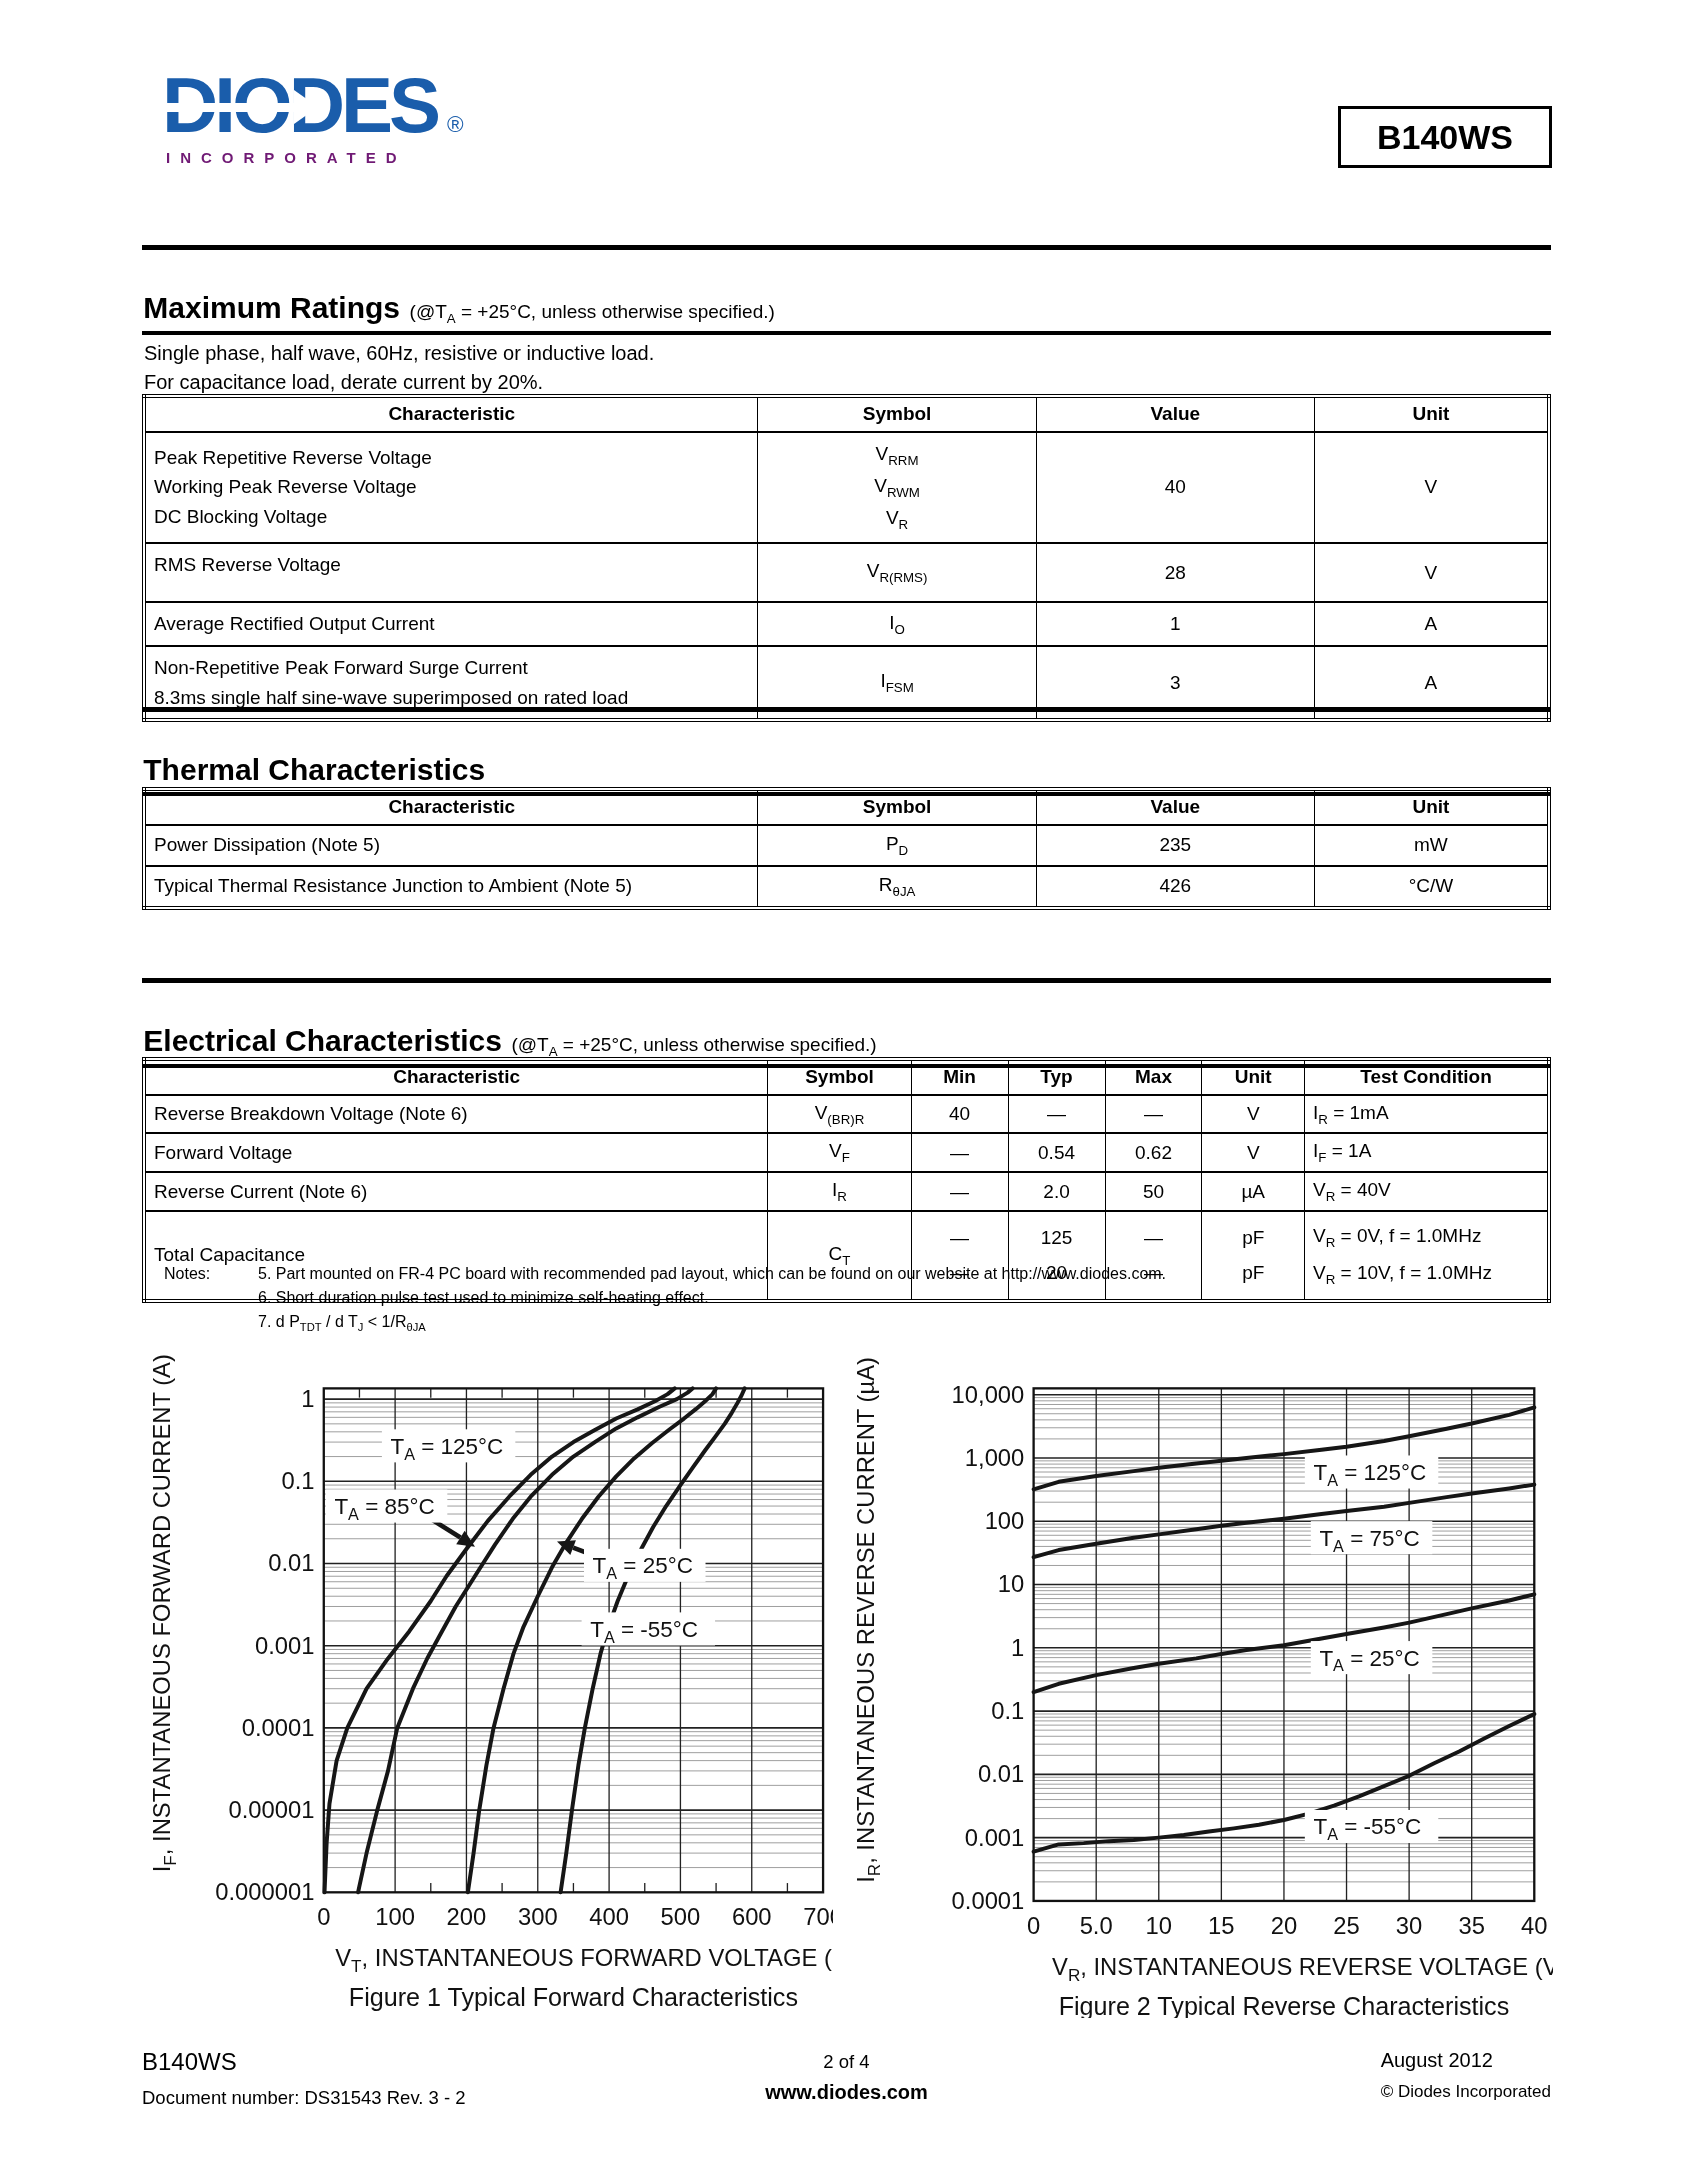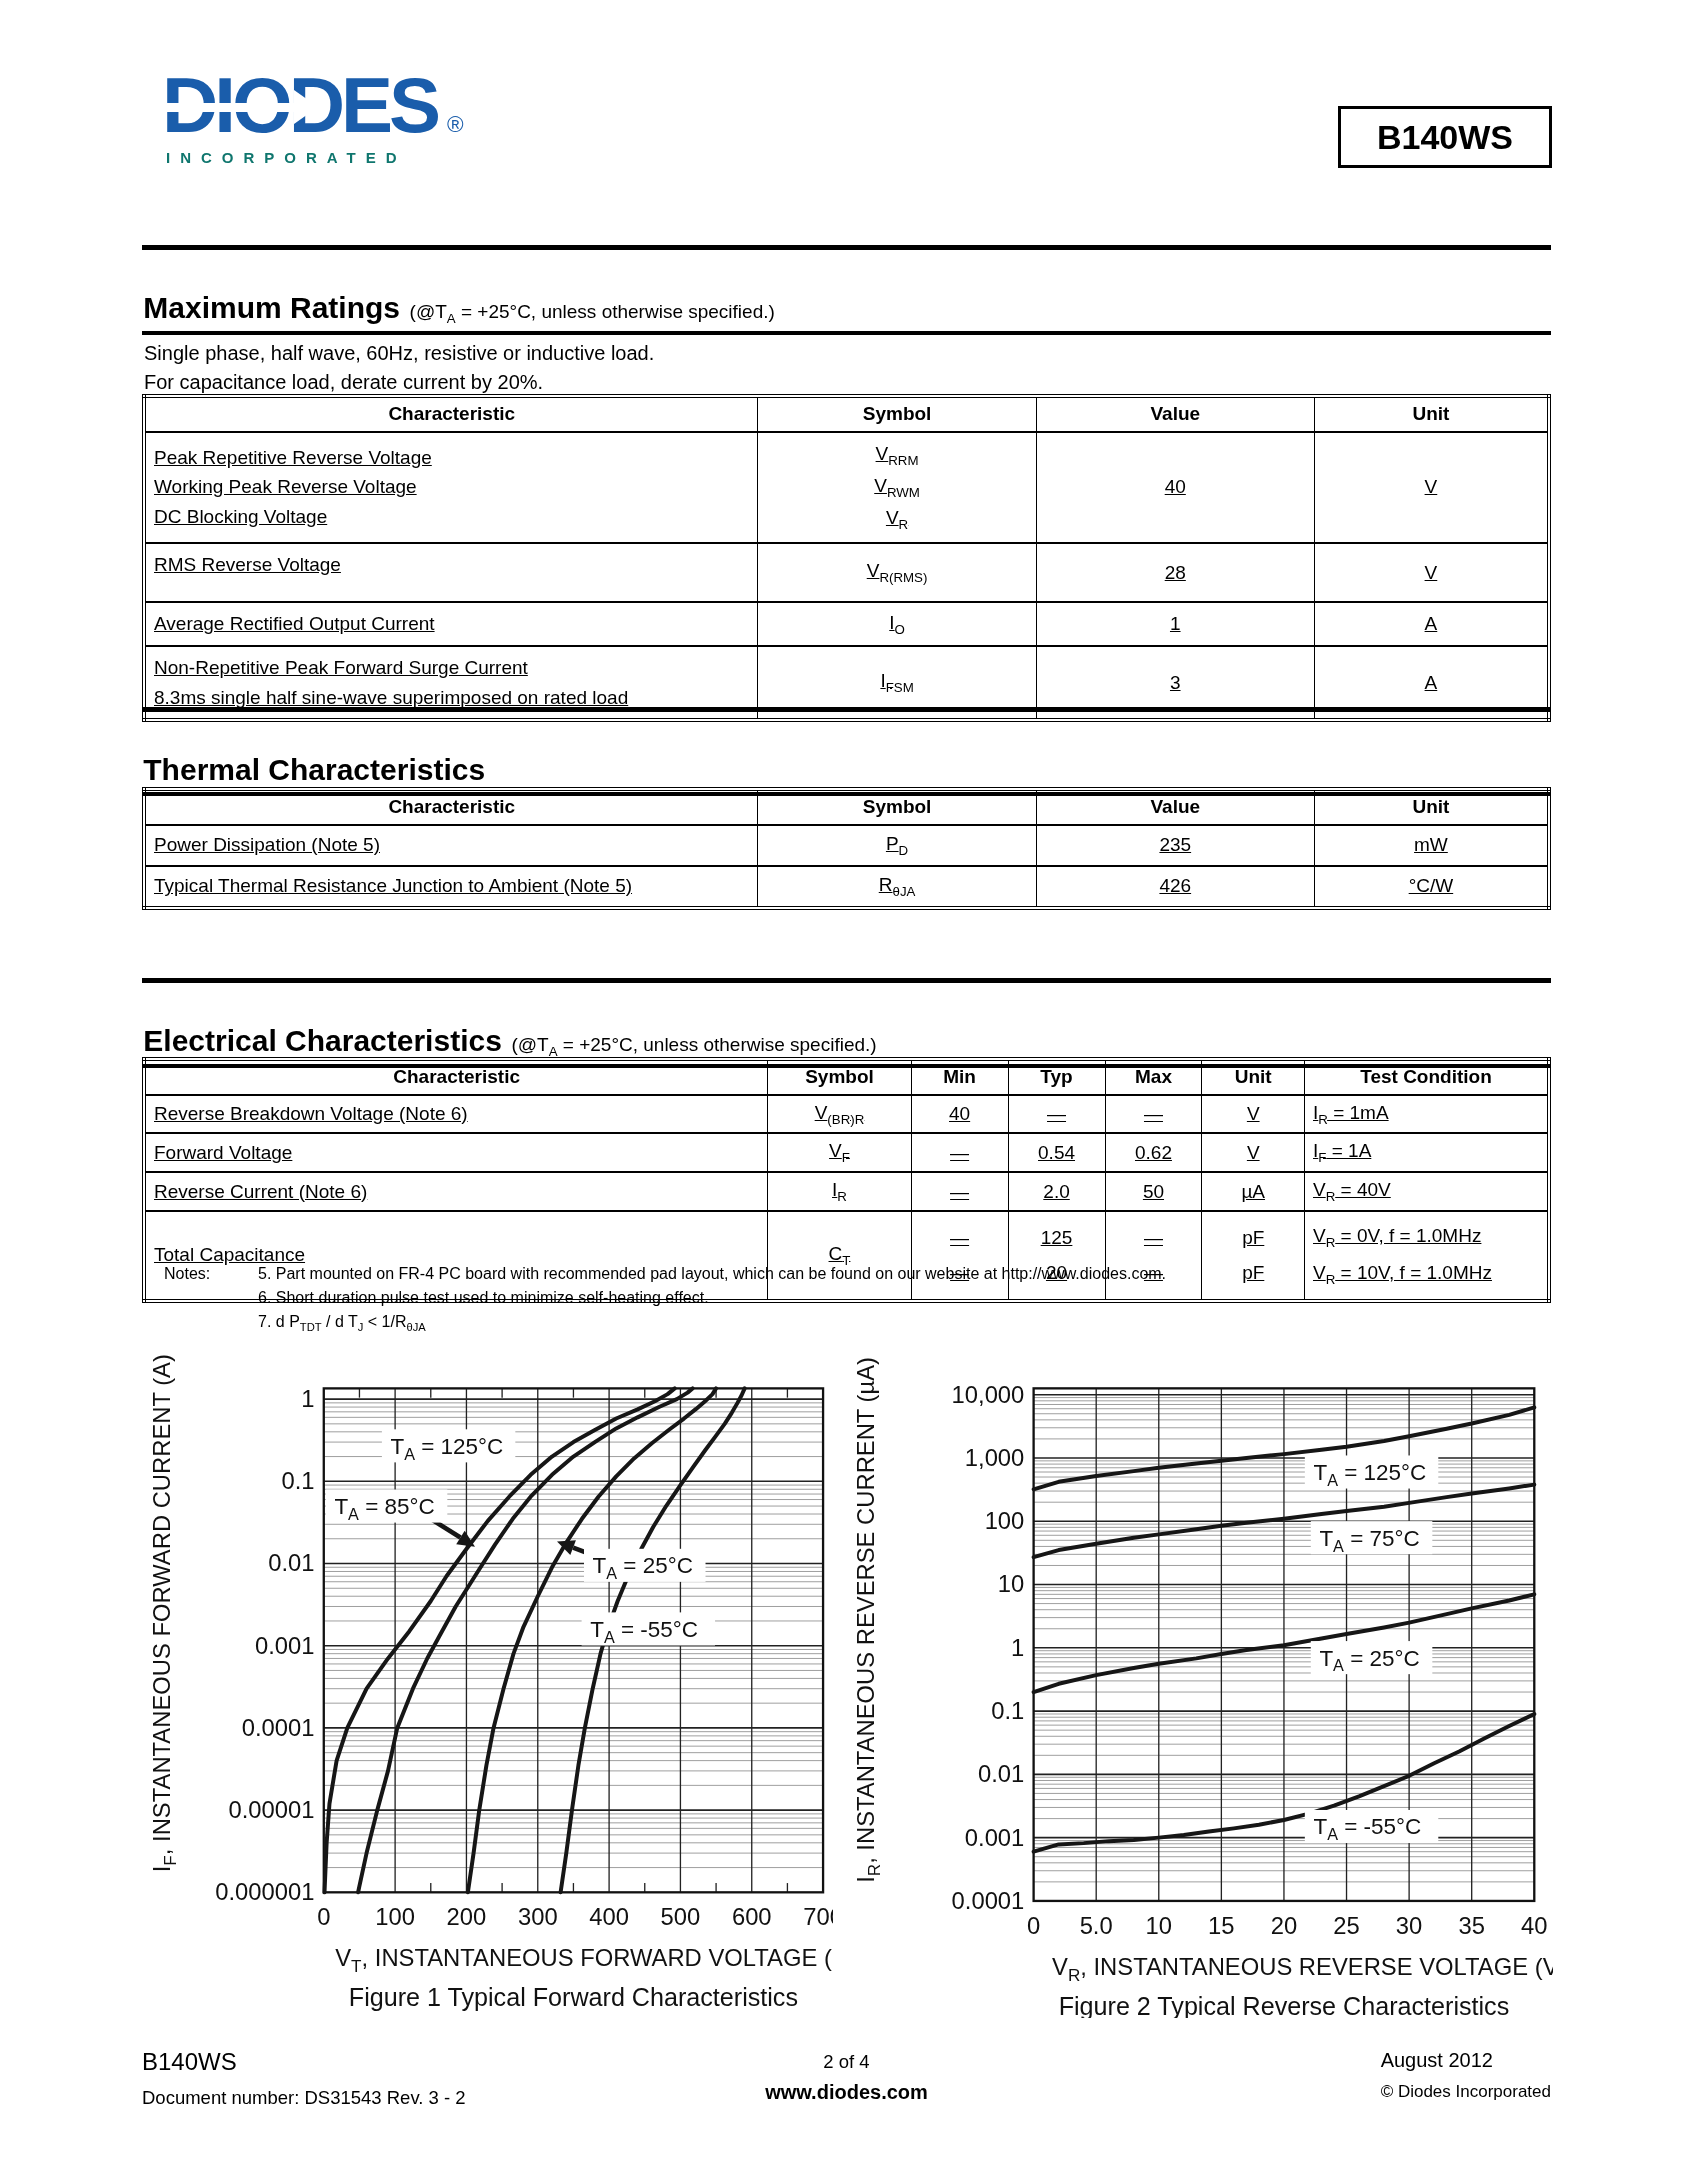--- a/index.html
+++ b/index.html
@@ -8,42 +8,42 @@
   
   .logo{position:absolute;left:162px;top:66px;}
   .logo-word{position:relative;display:inline-block;font-size:78px;font-weight:bold;
              color:#1a5dab;letter-spacing:-4px;line-height:1;}
   .logo-stripe{position:absolute;left:0;top:37px;width:132px;height:8.6px;background:#fff;}
   .logo-head{position:absolute;left:132px;top:24px;width:0;height:0;
              border-top:17px solid transparent;border-bottom:17px solid transparent;
              border-left:24px solid #fff;}
   .logo-reg{position:absolute;right:-26.5px;bottom:8px;font-size:22.5px;font-weight:normal;
             letter-spacing:0;color:#1a5dab;}
-  .logo-sub{margin-top:5.3px;font-size:15px;font-weight:bold;letter-spacing:10px;color:#0f766e;padding-left:4px;}
+  .logo-sub{margin-top:5.3px;font-size:15px;font-weight:bold;letter-spacing:10px;color:#701a75;padding-left:4px;}
   
   .part-box{position:absolute;left:1338px;top:106px;width:208px;height:56px;border:3.3px solid #000;
             display:flex;align-items:center;justify-content:center;font-size:34px;font-weight:bold;}
   
   .section{position:absolute;left:142px;width:1409px;}
   .sec-rule{height:4.6px;background:#000;}
   .sec-head{padding:8px 0 5.3px 1.3px;margin-top:33px;}
   .sec-title{font-size:30px;font-weight:bold;}
   .sec-sub{font-size:19px;font-weight:normal;margin-left:6.6px;}
   
   .intro{position:absolute;left:144px;width:1409px;font-size:20px;line-height:1.45;}
   .notes{position:absolute;left:164px;width:1403px;display:flex;font-size:16px;}
   .notes-label{width:94px;flex:none;}
   .note-item{margin-bottom:6px;}
   
   .dtable{border-collapse:collapse;width:1409px;table-layout:fixed;}
   .dtable{border:4.6px double #000;}
   .dtable th{border:1.3px solid #000;border-bottom:2.6px solid #000;font-size:19px;font-weight:bold;
              padding:5.3px 4px;text-align:center;}
   .dtable td{border:1.3px solid #000;border-top:2px solid #000;font-size:19px;padding:6px 6.6px;
-             vertical-align:middle;text-align:center;text-decoration:underline;}
+             vertical-align:middle;text-align:center;}
   .dtable td.lft{text-align:left;padding-left:8px;}
   td.ml{line-height:1.55;}
   td.two{line-height:1.85;}
   sub{font-size:0.7em;}
   
   .fig{position:absolute;top:1350px;}
   #fig1{left:132px;} #fig2{left:835px;}
   
   .footer{position:absolute;left:142px;top:2048px;width:1409px;}
   .f-left{position:absolute;left:0;top:0;}

